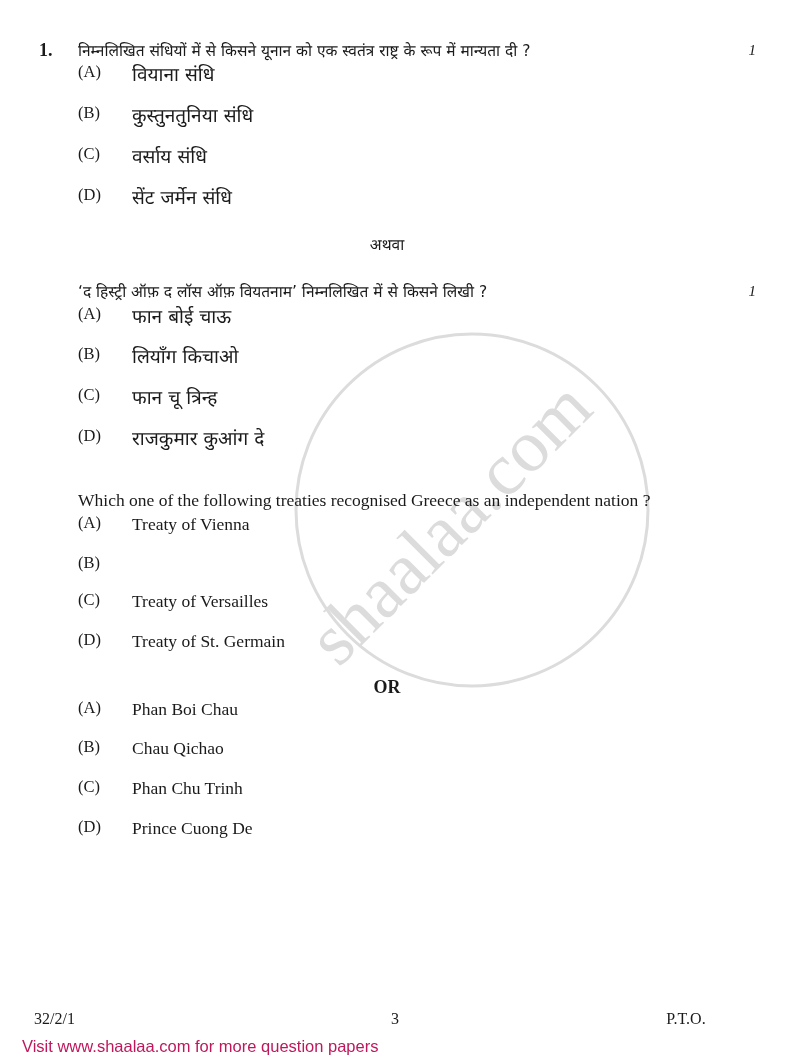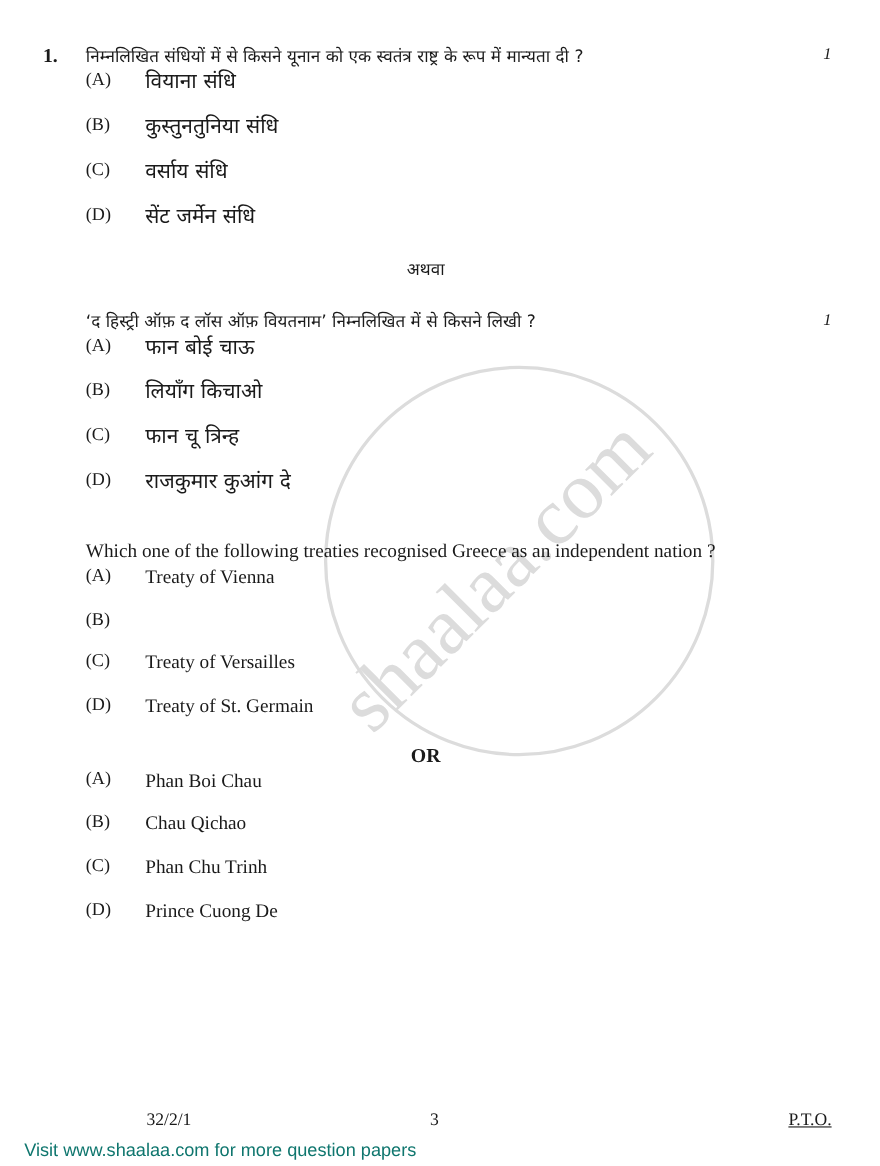--- a/index.html
+++ b/index.html
@@ -137,31 +137,31 @@
     right: 0;
     bottom: 32px;
     padding: 0 44px 0 34px;
     display: flex;
     align-items: baseline;
     justify-content: space-between;
     font-family: "Liberation Serif", serif;
     font-size: 16px;
     z-index: 3;
   }
-  #footer .code { width: 140px; text-align: right; }
+  #footer .code { width: 140px; text-align: left; }
   #footer .pageno { flex: 1 1 auto; text-align: center; }
-  #footer .pto { width: 140px; text-align: right; text-decoration: underline; }
+  #footer .pto { width: 140px; text-align: center; }
 
   #promo {
     position: absolute;
     left: 22px;
     bottom: 4px;
     font-family: "Liberation Sans", sans-serif;
     font-size: 16.5px;
-    color: #0f766e;
+    color: #be185d;
     z-index: 4;
   }
 </style>
 </head>
 <body>
 
 <div id="watermark">
   <svg viewBox="0 0 360 420" xmlns="http://www.w3.org/2000/svg">
     <circle cx="180" cy="180" r="176" fill="none" stroke="#dcdcdc" stroke-width="3"></circle>
     <text x="175" y="210" font-family="Liberation Serif, serif" font-size="74" fill="#dcdcdc" text-anchor="middle" transform="rotate(-45 175 210)">shaalaa.com</text>

